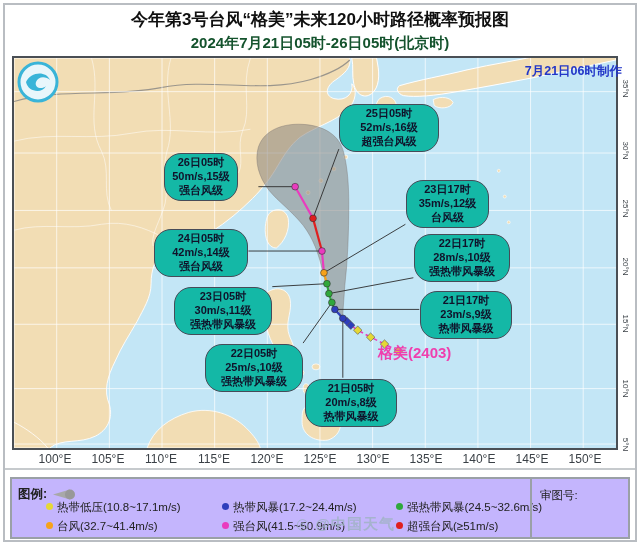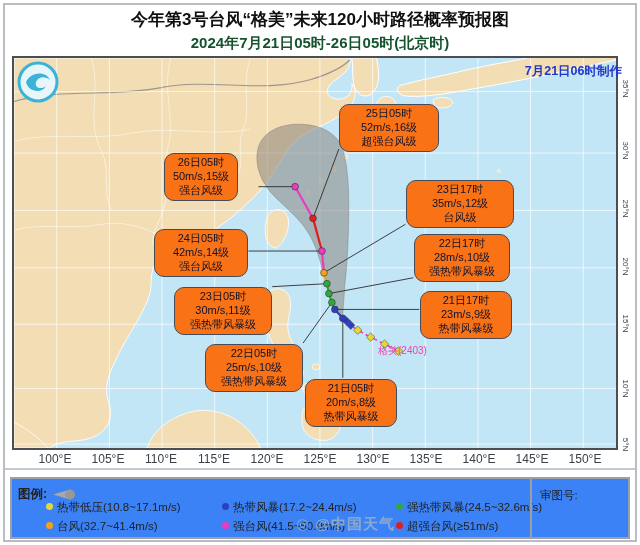--- a/index.html
+++ b/index.html
@@ -12,30 +12,30 @@
   .title-main{font-size:17px;font-weight:bold;color:#101010;white-space:nowrap;}
   .title-sub{font-size:15px;font-weight:bold;color:#14532d;margin-top:3px;white-space:nowrap;}
   .map{position:absolute;left:12px;top:56px;width:606px;height:394px;
        border:2px solid #4a4f55;box-sizing:border-box;background:#c3e6f6;z-index:1;}
   #map-svg{position:absolute;left:0;top:0;width:100%;height:100%;}
   .agency{position:absolute;left:486px;top:61px;width:136px;text-align:center;
           color:#2236c8;font-weight:bold;z-index:12;}
   .agency-name{font-size:14.5px;letter-spacing:4px;white-space:nowrap;}
   .agency-issued{font-size:12.5px;margin-top:2px;white-space:nowrap;text-align:right;}
   #overlay{position:absolute;inset:0;z-index:10;pointer-events:none;}
-  .label-box{position:absolute;background:#f97316;border:1.5px solid #464b58;border-radius:10px;
-             padding:2px 3px 3px;text-align:center;font-weight:normal;font-size:11px;line-height:1.25;
+  .label-box{position:absolute;background:#14b8a6;border:1.5px solid #464b58;border-radius:17px;
+             padding:2px 3px 3px;text-align:center;font-weight:bold;font-size:11px;line-height:1.25;
              color:#10122a;box-sizing:border-box;white-space:nowrap;}
-  .typhoon-name{position:absolute;color:#ef3fae;font-weight:normal;font-size:10px;white-space:nowrap;}
+  .typhoon-name{position:absolute;color:#ef3fae;font-weight:bold;font-size:15px;white-space:nowrap;}
   .lon-label{position:absolute;top:452px;font-size:12px;color:#3a4046;width:40px;text-align:center;}
   .lat-label{position:absolute;left:612px;font-size:8px;color:#3a4046;width:26px;text-align:center;
              transform:rotate(90deg);}
   .page-rule{position:absolute;left:3px;right:3px;top:468px;height:2px;background:#c6cacd;z-index:6;}
   .legend{position:absolute;left:10px;top:477px;width:620px;height:62px;border:2px solid #9aa0a6;
-          box-sizing:border-box;background:#3b82f6;z-index:8;}
+          box-sizing:border-box;background:#c4b5fd;z-index:8;}
   .legend-prefix{position:absolute;left:6px;top:7px;font-size:12.5px;font-weight:bold;color:#222;}
   .legend-cone-icon{position:absolute;left:40px;top:8px;}
   .legend-note{position:absolute;left:72px;top:8px;font-size:10px;color:#222;white-space:nowrap;}
   .legend-item{position:absolute;font-size:11.5px;color:#222;white-space:nowrap;}
   .legend-dot{display:inline-block;width:7px;height:7px;border-radius:50%;margin-right:4px;vertical-align:1px;}
   .license-divider{position:absolute;left:518px;top:0;bottom:0;width:1.5px;background:#9aa0a6;}
   .license{position:absolute;left:528px;top:7px;font-size:11.5px;color:#222;line-height:1.7;white-space:nowrap;}
   .watermark{position:absolute;left:296px;top:515px;font-size:15px;font-weight:bold;color:#9fb3c3;
              opacity:.8;z-index:20;letter-spacing:1px;white-space:nowrap;}
   .logo{position:absolute;left:16px;top:60px;z-index:12;}
@@ -197,21 +197,21 @@
     <div class="label-box" style="left: 339px; top: 104px; width: 100px;">
       <div class="lb-time">25日05时</div>
       <div class="lb-wind">52m/s,16级</div>
       <div class="lb-level">超强台风级</div>
     </div>
     <div class="label-box" style="left: 164px; top: 153px; width: 74px;">
       <div class="lb-time">26日05时</div>
       <div class="lb-wind">50m/s,15级</div>
       <div class="lb-level">强台风级</div>
     </div>
-    <div class="label-box" style="left: 406px; top: 180px; width: 108px;">
+    <div class="label-box" style="left: 406px; top: 180px; width: 83px;">
       <div class="lb-time">23日17时</div>
       <div class="lb-wind">35m/s,12级</div>
       <div class="lb-level">台风级</div>
     </div>
     <div class="label-box" style="left: 154px; top: 229px; width: 94px;">
       <div class="lb-time">24日05时</div>
       <div class="lb-wind">42m/s,14级</div>
       <div class="lb-level">强台风级</div>
     </div>
     <div class="label-box" style="left: 414px; top: 234px; width: 96px;">

